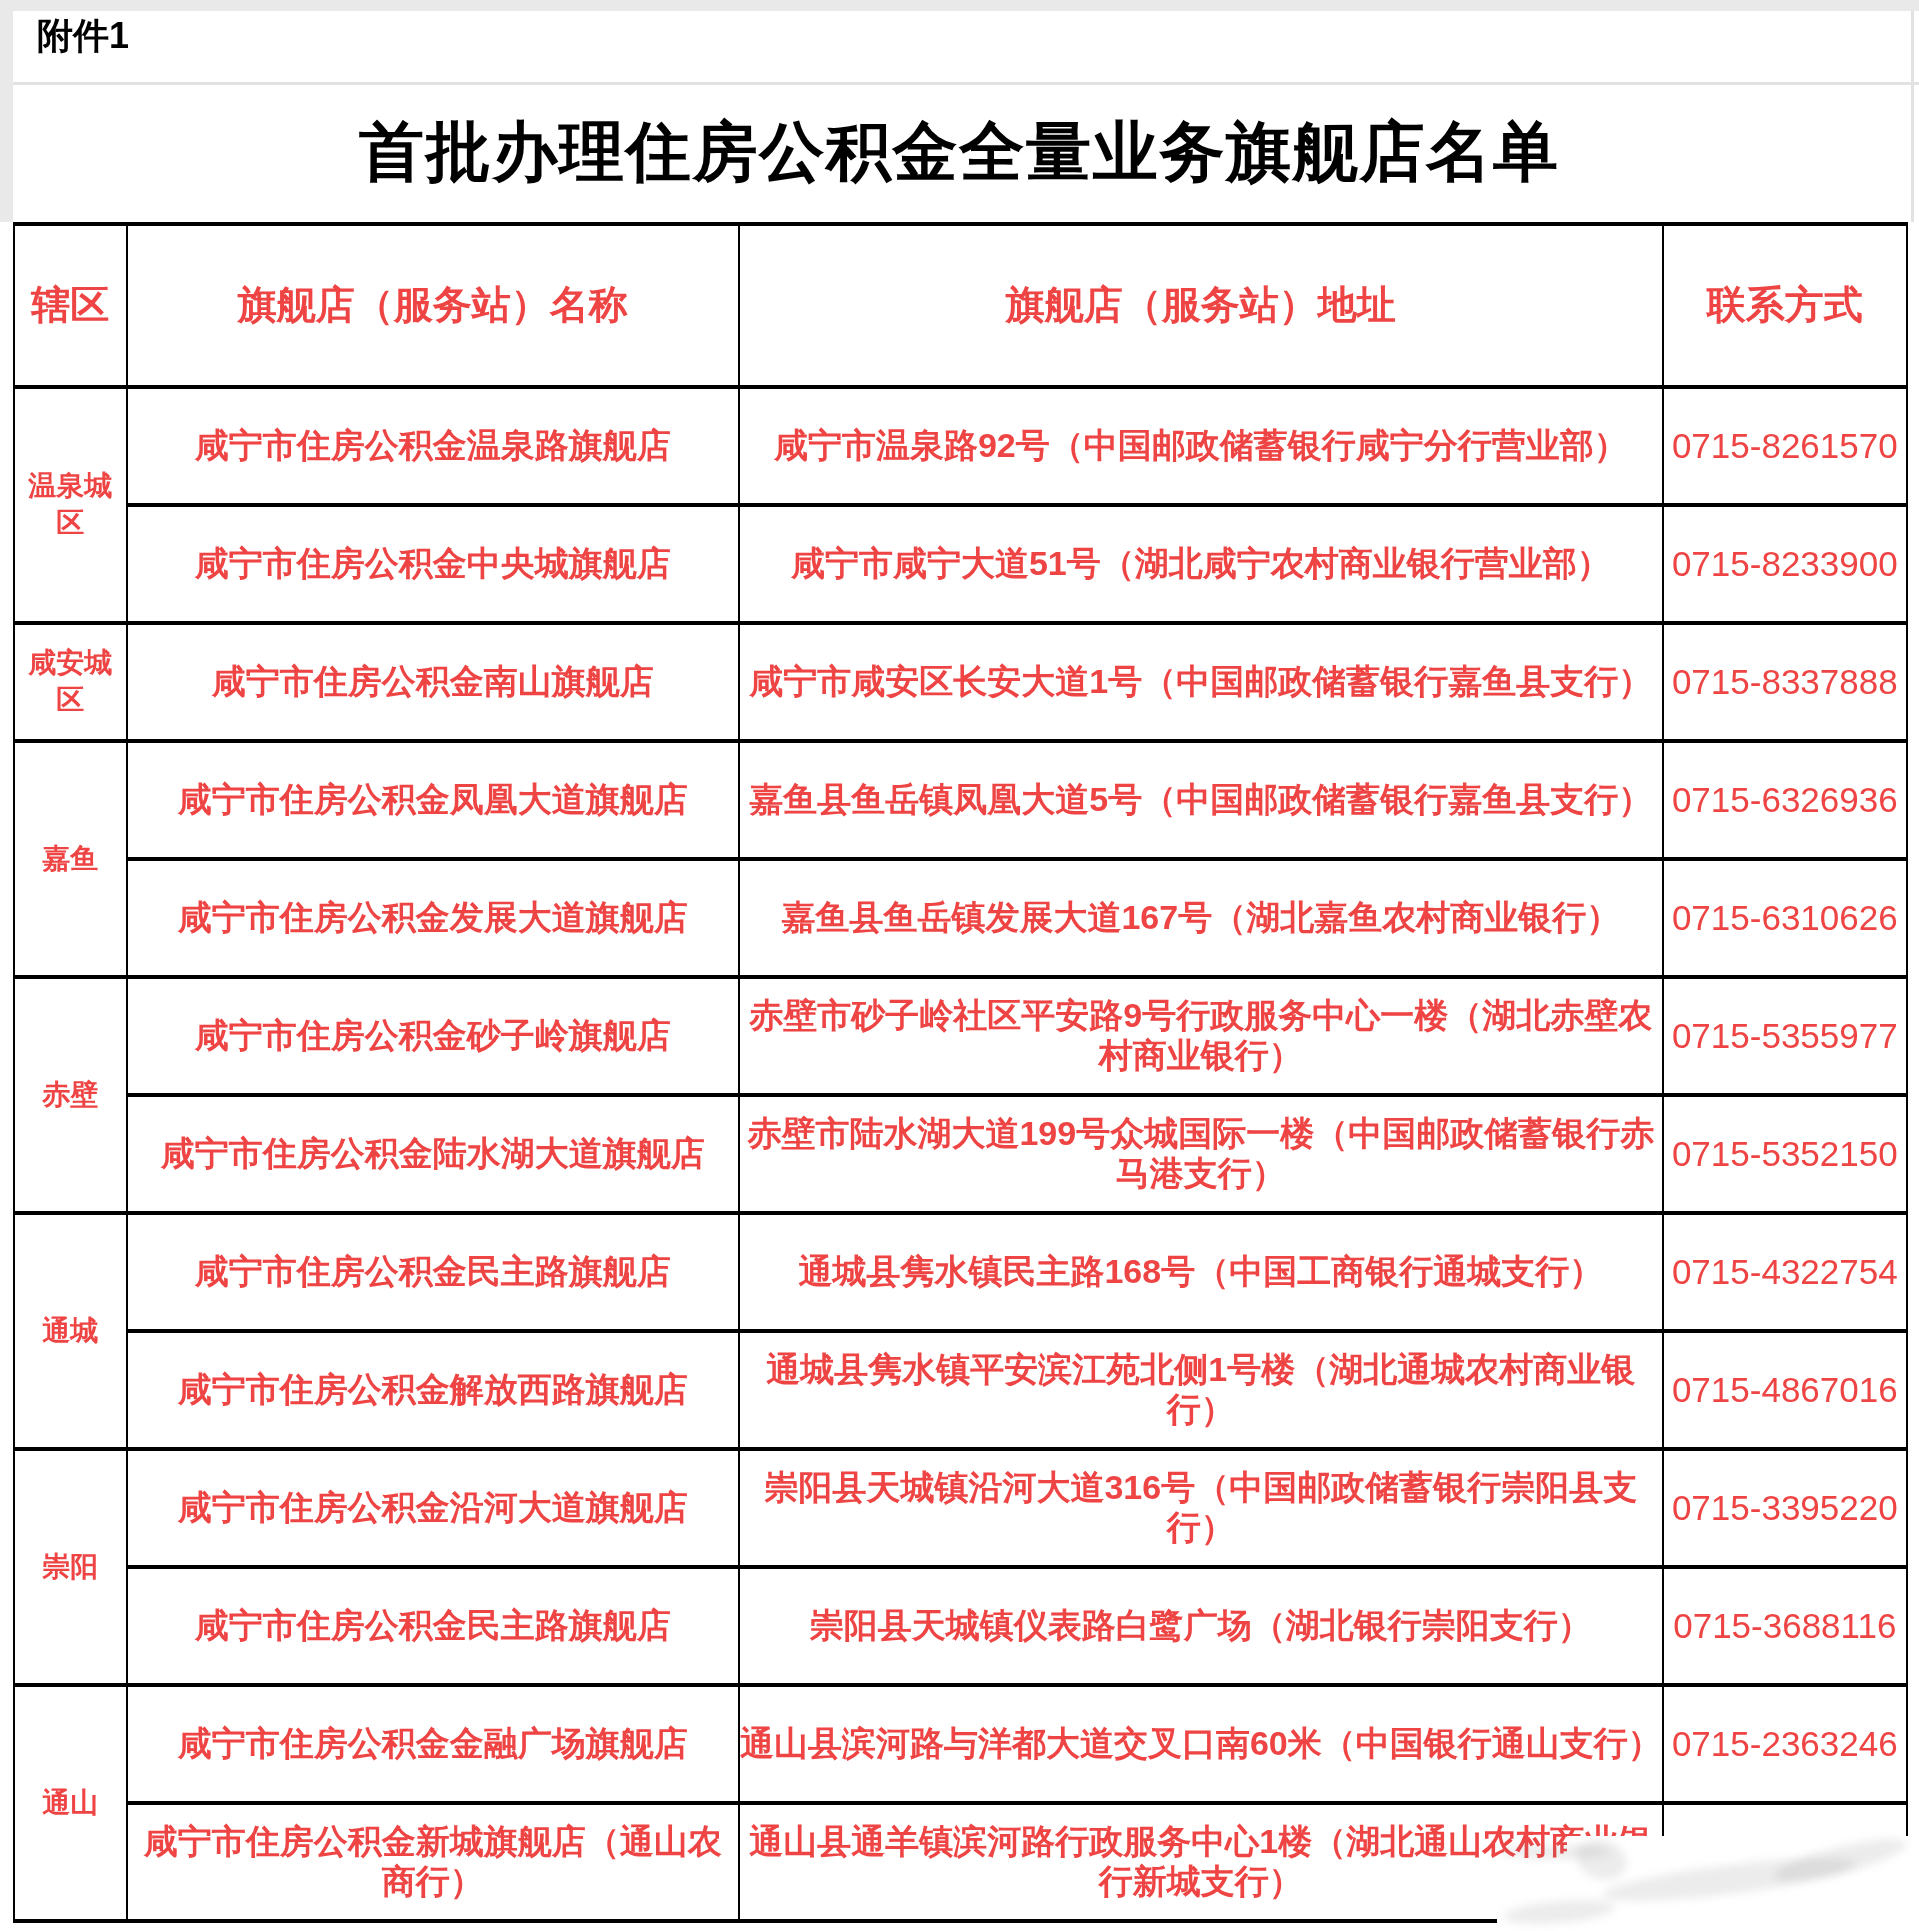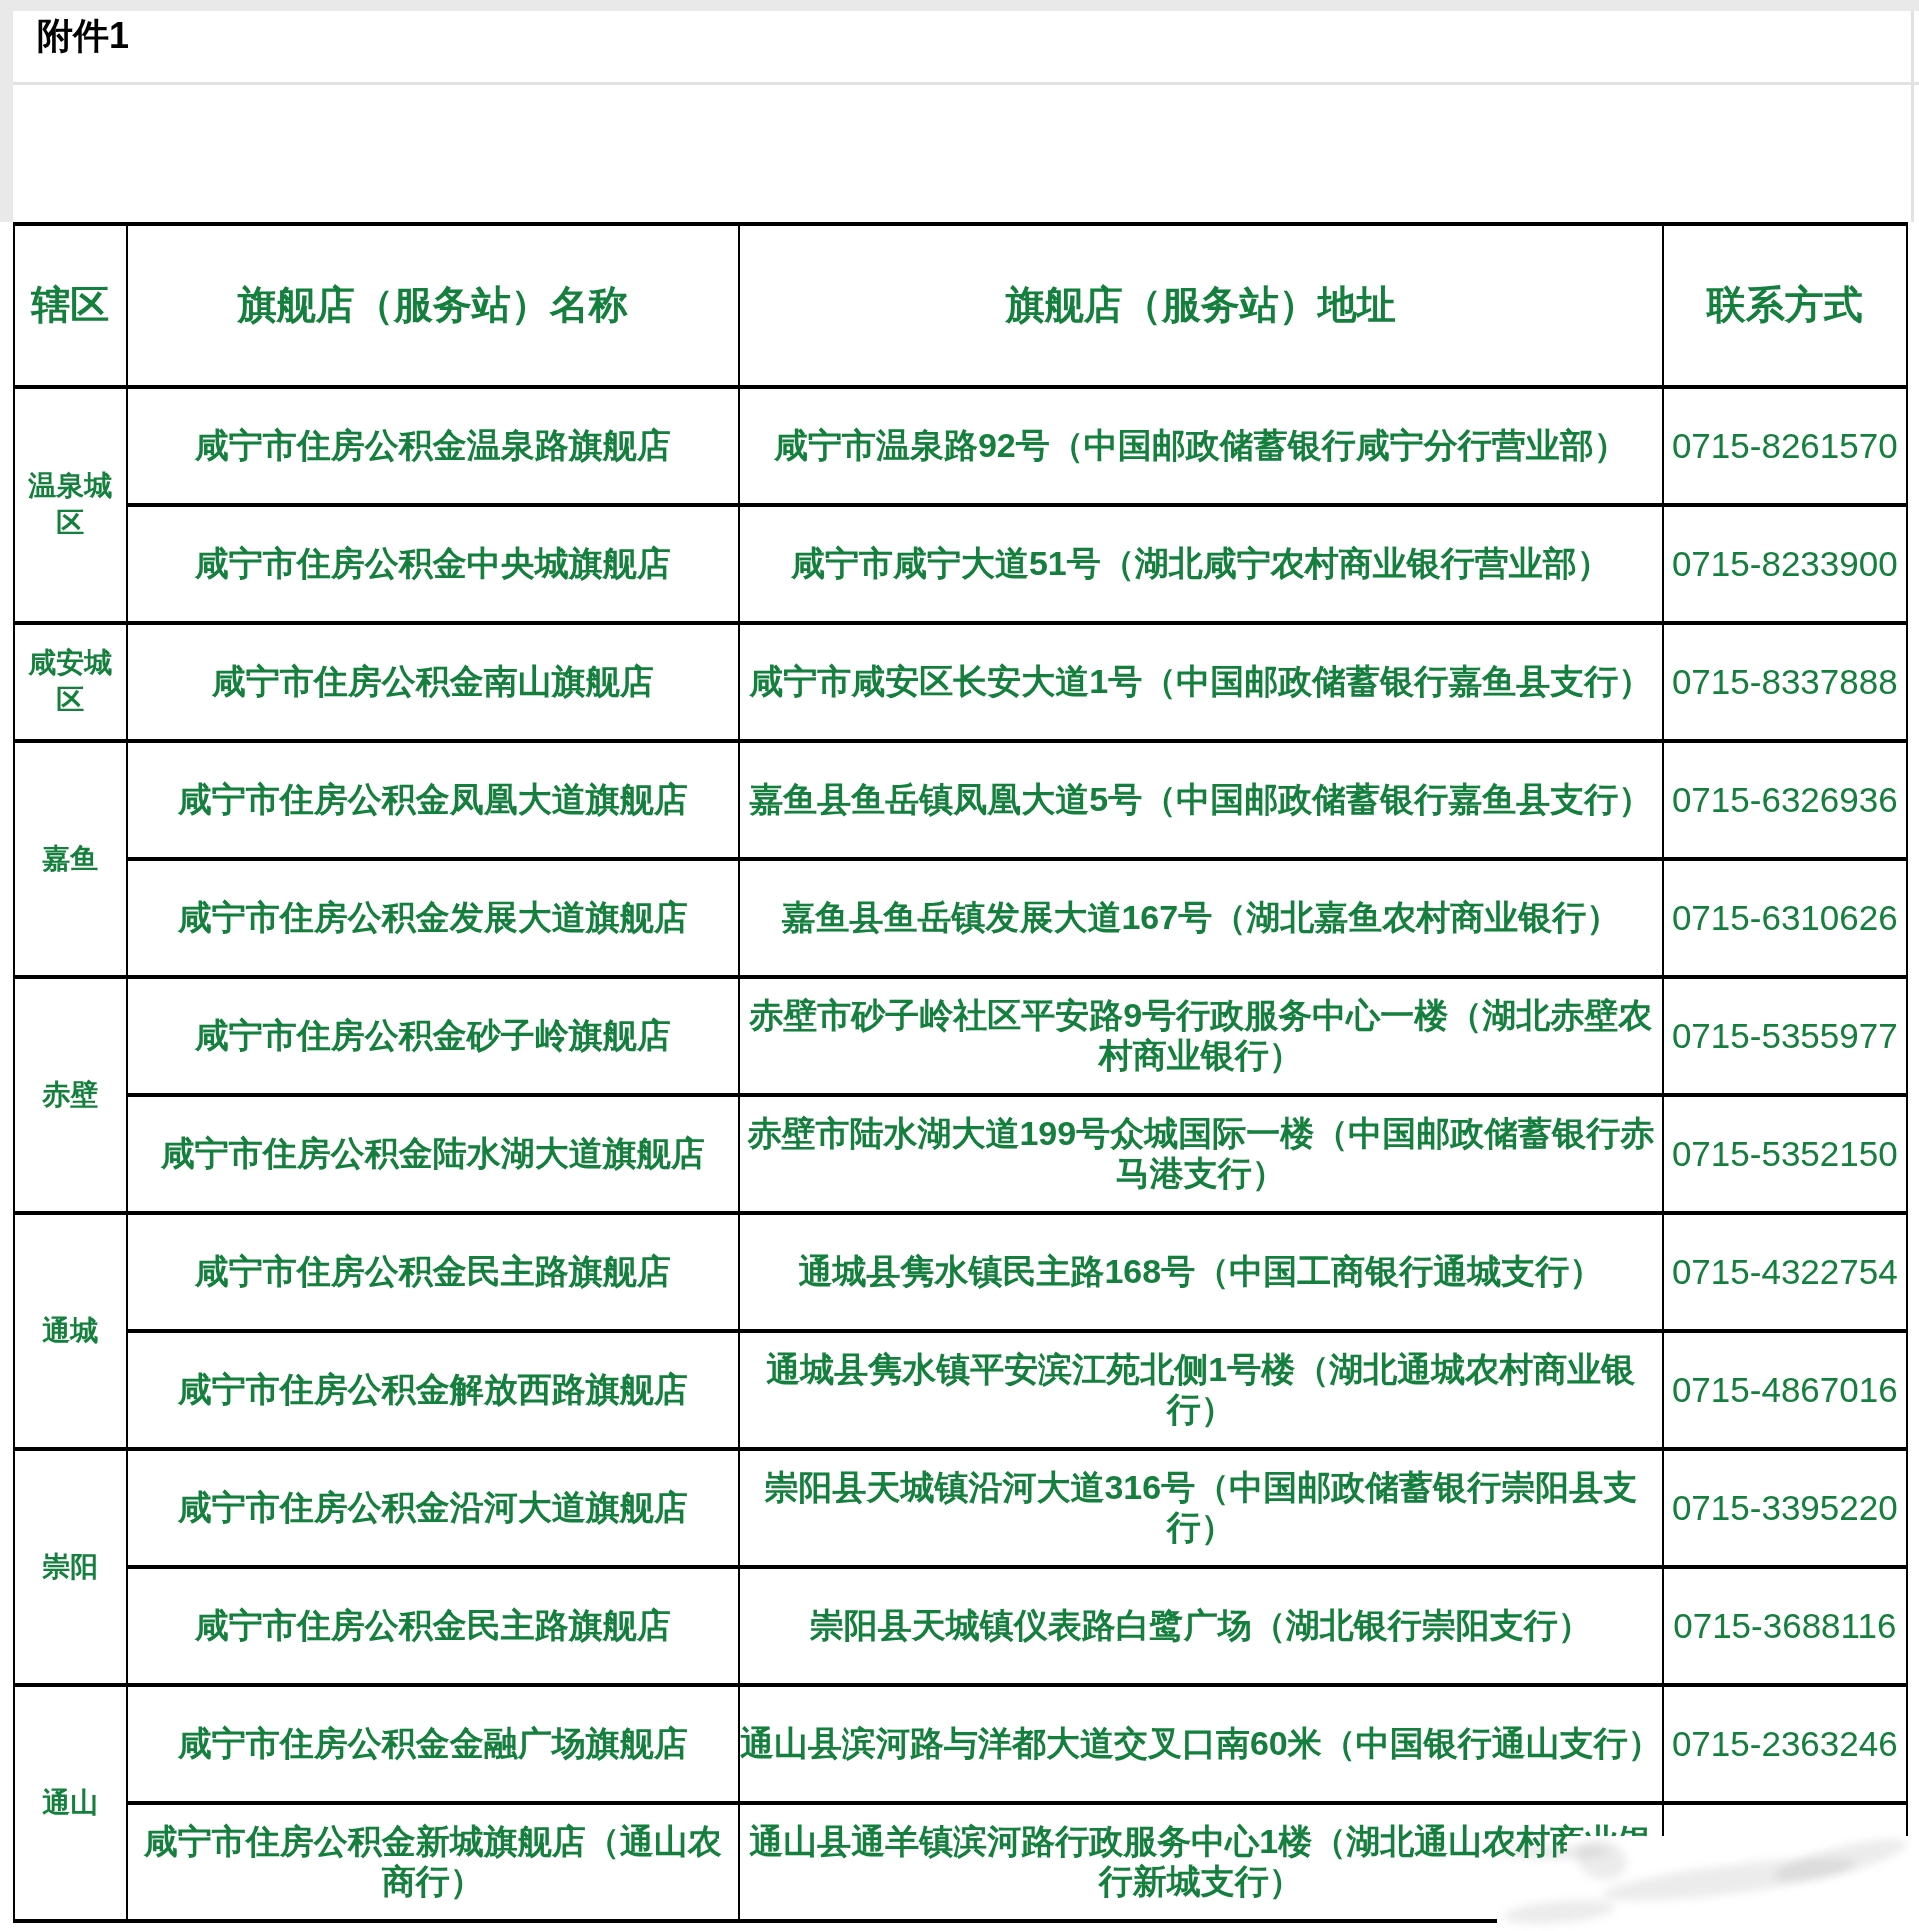--- a/index.html
+++ b/index.html
@@ -36,21 +36,21 @@
     width:1893px;
     border-collapse:collapse;
     table-layout:fixed;
   }
   table.stores th, table.stores td {
     border:2.6px solid #000;
     border-top-width:4.3px;
     border-bottom-width:4.3px;
     text-align:center;
     vertical-align:middle;
-    color:#15803d;
+    color:#ef4444;
     padding:0;
     overflow:hidden;
   }
   table.stores thead tr { height:163px; }
   table.stores tbody tr { height:118px; }
   table.stores th {
     font-size:39px; font-weight:700;
     line-height:1.2;
   }
   td.cell-district {
@@ -98,20 +98,21 @@
 
 <div class="page">
 
   <div class="chrome-top"></div>
   <div class="chrome-left"></div>
   <div class="gridline-h"></div>
   <div class="gridline-v"></div>
 
   <div class="attachment-label">附件1</div>
 
+  <div class="doc-title">首批办理住房公积金全量业务旗舰店名单</div>
 
   <table class="stores">
     <colgroup>
       <col style="width:113px">
       <col style="width:612px">
       <col style="width:924px">
       <col style="width:244px">
     </colgroup>
     <thead>
       <tr>

